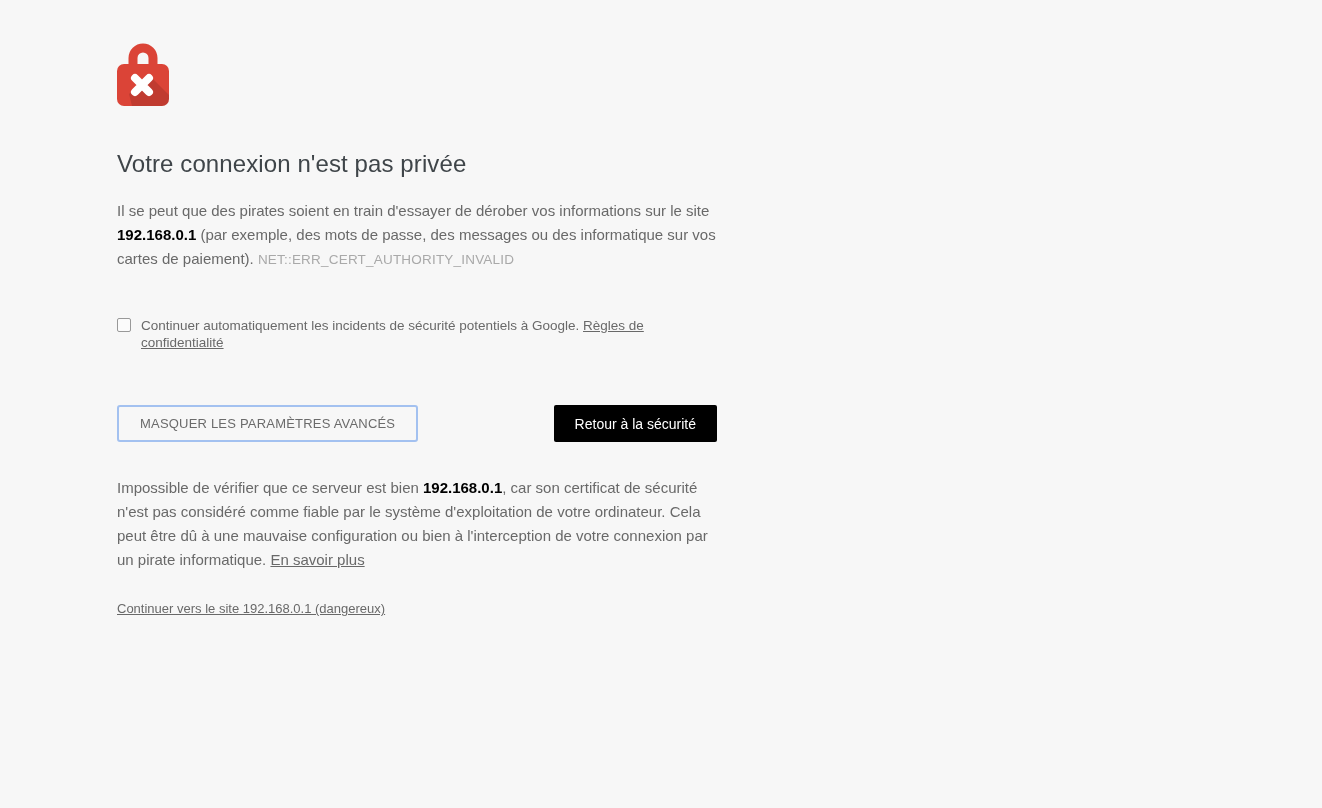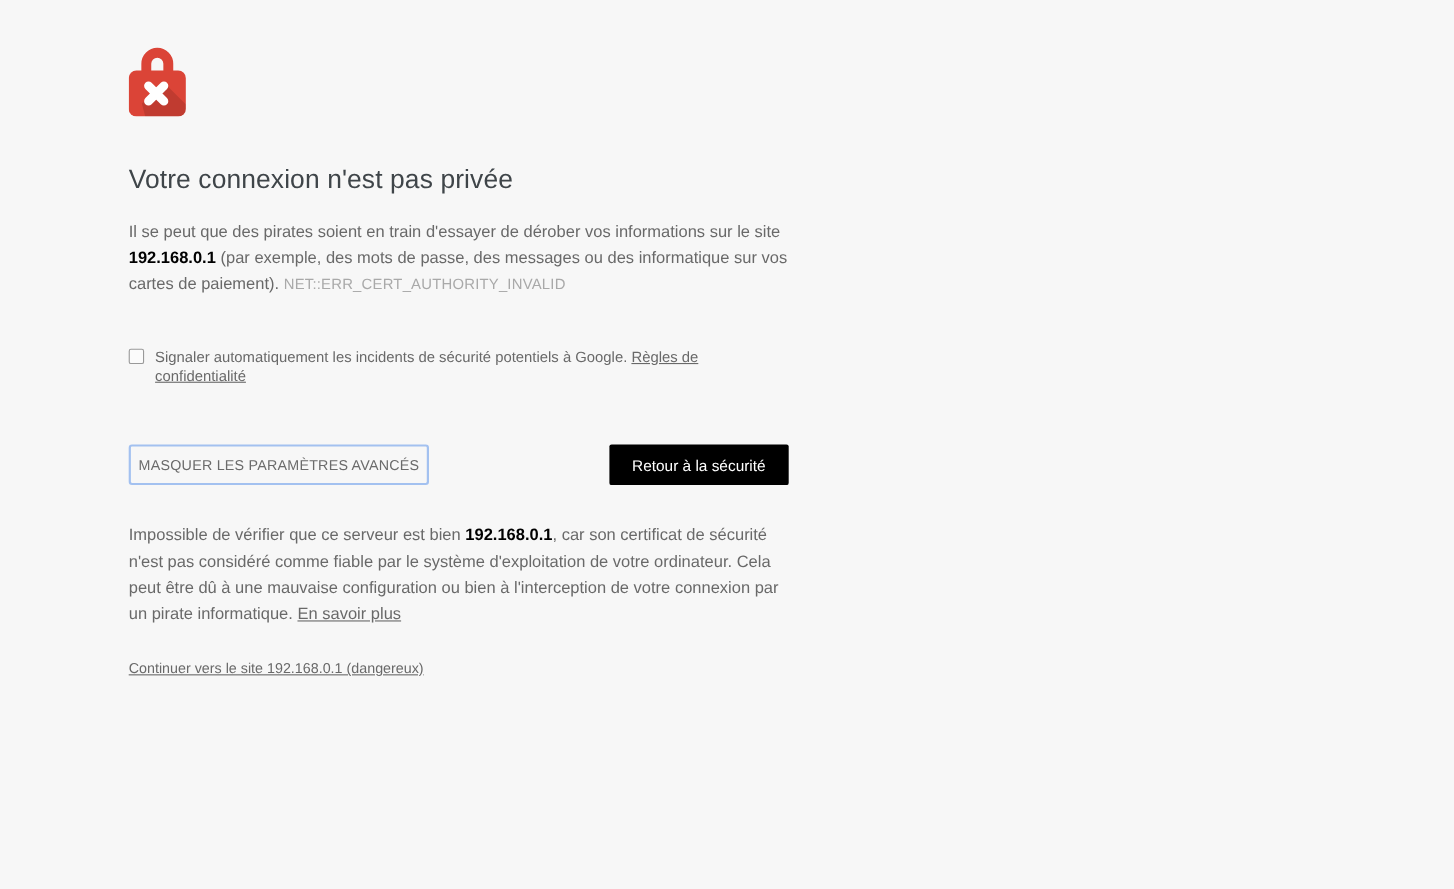--- a/index.html
+++ b/index.html
@@ -78,21 +78,21 @@
     justify-content: space-between;
     align-items: center;
   }
   .btn-outline {
     background: transparent;
     border: 2px solid #a3c1f0;
     border-radius: 3px;
     color: #6b6b6b;
     font-family: "Liberation Sans", sans-serif;
     font-size: 13px;
-    padding: 9px 7px;
+    padding: 9px 21px;
     letter-spacing: 0.2px;
     cursor: pointer;
   }
   .btn-primary {
     background: #000000;
     border: none;
     border-radius: 2px;
     color: #ffffff;
     font-family: "Liberation Sans", sans-serif;
     font-size: 14px;
@@ -128,21 +128,21 @@
         <path d="M18 36 L32 50 M32 36 L18 50" stroke="#ffffff" stroke-width="8" stroke-linecap="round"></path>
       </svg>
     </div>
 
     <h1 class="title">Votre connexion n'est pas privée</h1>
 
     <p class="body"><span>Il se peut que des pirates soient en train d'essayer de dérober vos informations sur le site </span><strong>192.168.0.1</strong><span> (par exemple, des mots de passe, des messages ou des informatique sur vos cartes de paiement). </span><span class="err-code">NET::ERR_CERT_AUTHORITY_INVALID</span></p>
 
     <div class="report-row">
       <span class="checkbox" role="checkbox" aria-checked="false"></span>
-      <span><span>Signaler automatiquement les incidents de sécurité potentiels à Google. </span><a class="link">Règles de confidentialité</a></span>
+      <span><span>Continuer automatiquement les incidents de sécurité potentiels à Google. </span><a class="link">Règles de confidentialité</a></span>
     </div>
 
     <div class="actions">
       <button class="btn-outline">MASQUER LES PARAMÈTRES AVANCÉS</button>
       <button class="btn-primary">Retour à la sécurité</button>
     </div>
 
     <p class="body advanced"><span>Impossible de vérifier que ce serveur est bien </span><strong>192.168.0.1</strong><span>, car son certificat de sécurité n'est pas considéré comme fiable par le système d'exploitation de votre ordinateur. Cela peut être dû à une mauvaise configuration ou bien à l'interception de votre connexion par un pirate informatique. </span><a class="link">En savoir plus</a></p>
 
     <a class="link proceed">Continuer vers le site 192.168.0.1 (dangereux)</a>

